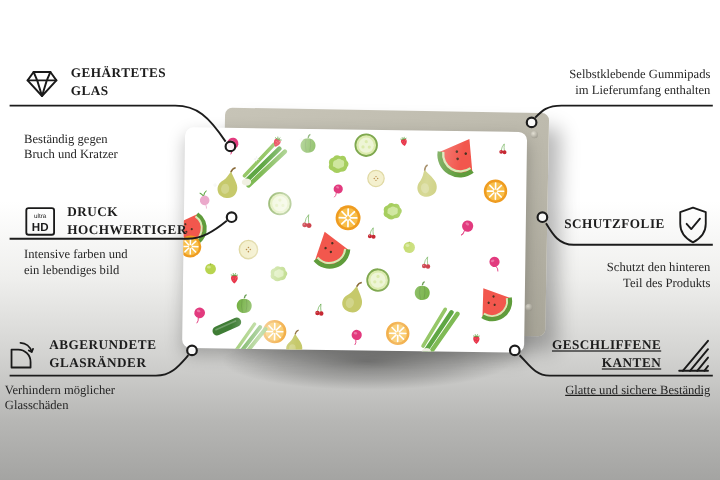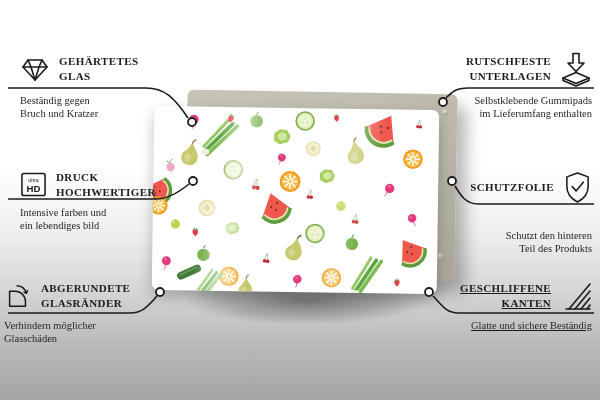--- a/index.html
+++ b/index.html
@@ -30,25 +30,25 @@
   
   .callout{position:absolute;z-index:5;color:#1c1c1c;}
   .co-head{display:flex;align-items:center;gap:9px;}
   .co-title span{display:block;font-weight:bold;font-size:11px;letter-spacing:0.4px;line-height:1.35;}
   .co-desc span{display:block;font-size:10.5px;line-height:1.26;color:#262626;}
   .callout.left{text-align:left;}
   .callout.right .co-head{justify-content:flex-end;}
   .callout.right{text-align:right;}
   .co-icon{flex:0 0 auto;display:inline-flex;}
   .co-icon svg{display:block;}
-  .tl{left:20px;top:50px;width:170px;}  .tl .co-head{height:38px;} .tl .co-desc{margin-top:6px;}
+  .tl{left:20px;top:50px;width:170px;}  .tl .co-head{height:38px;} .tl .co-desc{margin-top:22px;}
   .ml{left:20px;top:170px;width:170px;} .ml .co-head{height:29px;} .ml .co-desc{margin-top:7px;}
   .bl{left:4px;top:279px;width:170px;} .bl .co-head{height:34px;} .bl .co-desc{margin-top:6px;}
   .tr{right:8px;top:50px;width:210px;}  .tr .co-head{height:38px;} .tr .co-desc{margin-top:6px;}
-  .mr{right:8px;top:170px;width:210px;} .mr .co-head{height:34px;} .mr .co-desc{margin-top:25px;}
+  .mr{right:8px;top:170px;width:210px;} .mr .co-head{height:34px;} .mr .co-desc{margin-top:13px;}
   .br{right:8px;top:279px;width:210px;text-decoration:underline;} .br .co-head{height:34px;} .br .co-desc{margin-top:6px;}
   .icon-stroke{fill:none;stroke:#1a1a1a;stroke-width:1.6;stroke-linejoin:round;stroke-linecap:round;}
 </style>
 </head>
 <body>
 
 <div class="stage">
 
   <div class="floor-shadow"></div>
 
@@ -288,35 +288,20 @@
         <span>GLASRÄNDER</span>
       </div>
     </div>
     <div class="co-desc">
       <span>Verhindern möglicher</span>
       <span>Glasschäden</span>
     </div>
   </div>
 
   <div class="callout right tr">
-    <div class="co-head">
-      <div class="co-title">
-        <span>RUTSCHFESTE</span>
-        <span>UNTERLAGEN</span>
-      </div>
-      <span class="co-icon">
-        <svg width="32" height="36" viewBox="0 0 32 36">
-          <g class="icon-stroke">
-            <path d="M13 2.5 H19 V12 H24 L16 20.5 L8 12 H13 Z"></path>
-            <path d="M16 21.5 L29 27 L16 32.5 L3 27 Z"></path>
-            <path d="M3 27 V29.4 L16 34.9 L29 29.4 V27"></path>
-          </g>
-        </svg>
-      </span>
-    </div>
     <div class="co-desc">
       <span>Selbstklebende Gummipads</span>
       <span>im Lieferumfang enthalten</span>
     </div>
   </div>
 
   <div class="callout right mr">
     <div class="co-head">
       <div class="co-title">
         <span>SCHUTZFOLIE</span>

